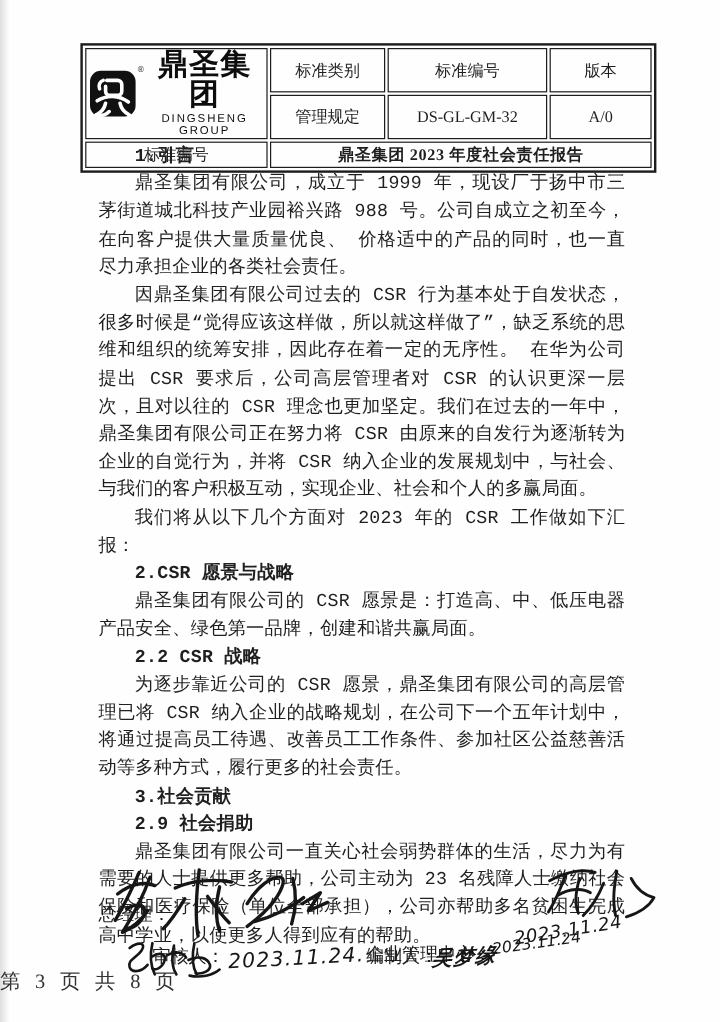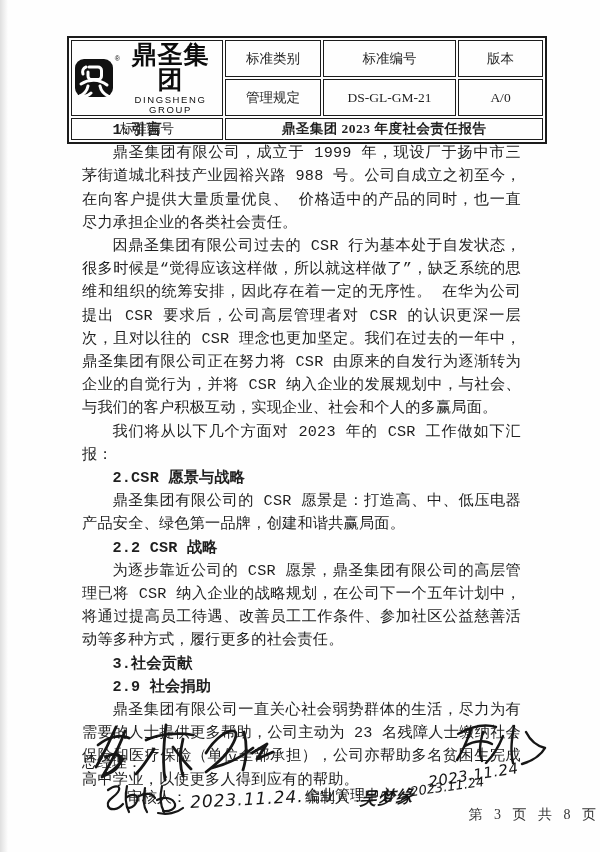--- a/index.html
+++ b/index.html
@@ -41,22 +41,22 @@
   .sig-svg path{fill:none;stroke:#161616;stroke-linecap:round;stroke-linejoin:round;}
   .hand{position:absolute;font-family:"DejaVu Sans",sans-serif;font-style:italic;
     color:#161616;white-space:nowrap;}
   .rev-date{left:190px;top:789px;font-size:17px;transform:rotate(-3deg);letter-spacing:1px;}
   .mc-date{left:428px;top:766px;font-size:15px;transform:rotate(-9deg);letter-spacing:0.5px;}
   .comp-name{left:360px;top:786px;font-size:17px;font-weight:700;
     transform:rotate(-3deg) skewX(-8deg);letter-spacing:1px;}
   .comp-date{left:410px;top:779px;font-size:13px;transform:rotate(-8deg);}
 
   
-  .page-footer{position:absolute;left:0;top:806px;width:100%;text-align:right;
-    font-size:14px;letter-spacing:4px;color:#333;}
+  .page-footer{position:absolute;left:0;top:806px;width:100%;text-align:left;
+    font-size:17px;letter-spacing:4px;color:#333;}
 </style>
 </head>
 <body>
 
 <div class="scan-edge"></div>
 
 <table class="hdr-table">
   <colgroup>
       <col style="width:152px">
       <col style="width:96px">
@@ -86,21 +86,21 @@
           <span class="brand-en">DINGSHENG GROUP</span>
         </span>
       </div>
     </td>
     <td>标准类别</td>
     <td>标准编号</td>
     <td>版本</td>
   </tr>
   <tr>
     <td>管理规定</td>
-    <td>DS-GL-GM-21</td>
+    <td>DS-GL-GM-32</td>
     <td>A/0</td>
   </tr>
   <tr>
     <td>标准编号</td>
     <td colspan="3" class="hdr-title">鼎圣集团 2023 年度社会责任报告</td>
   </tr>
 </tbody>
   </table>
 
 <div class="doc-body">

